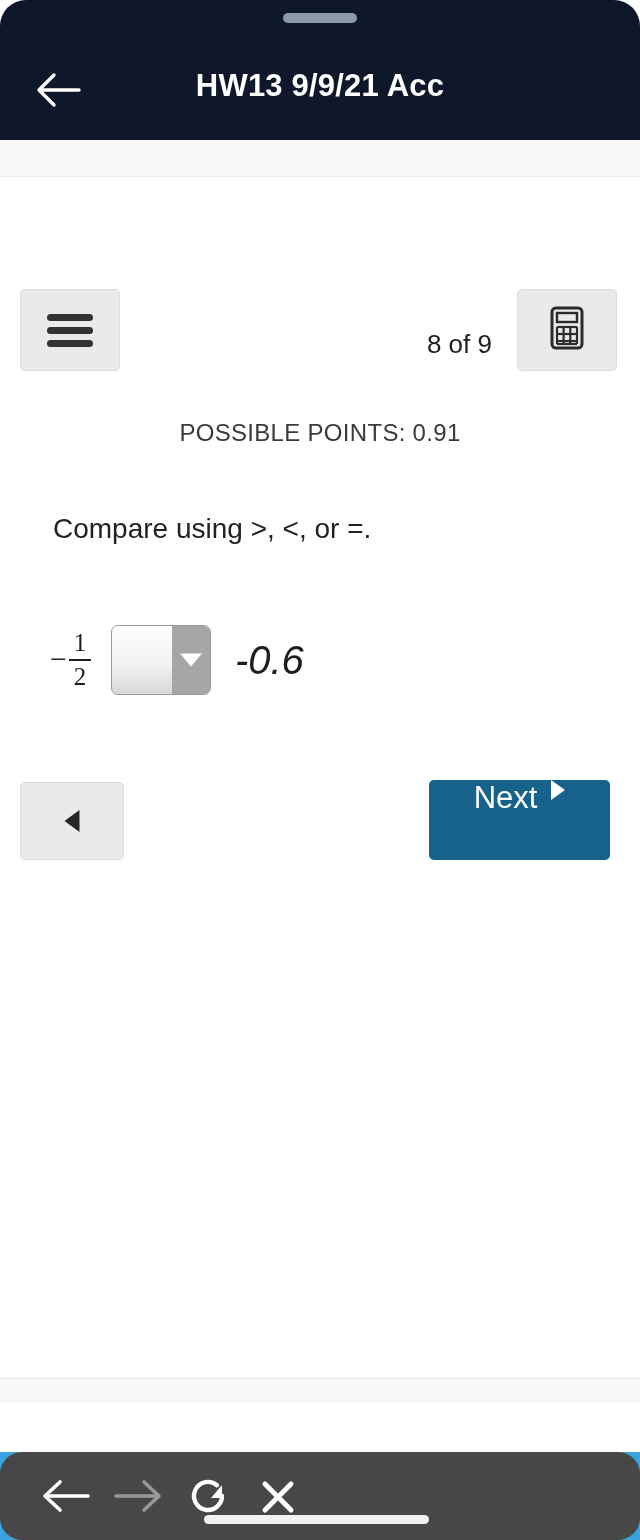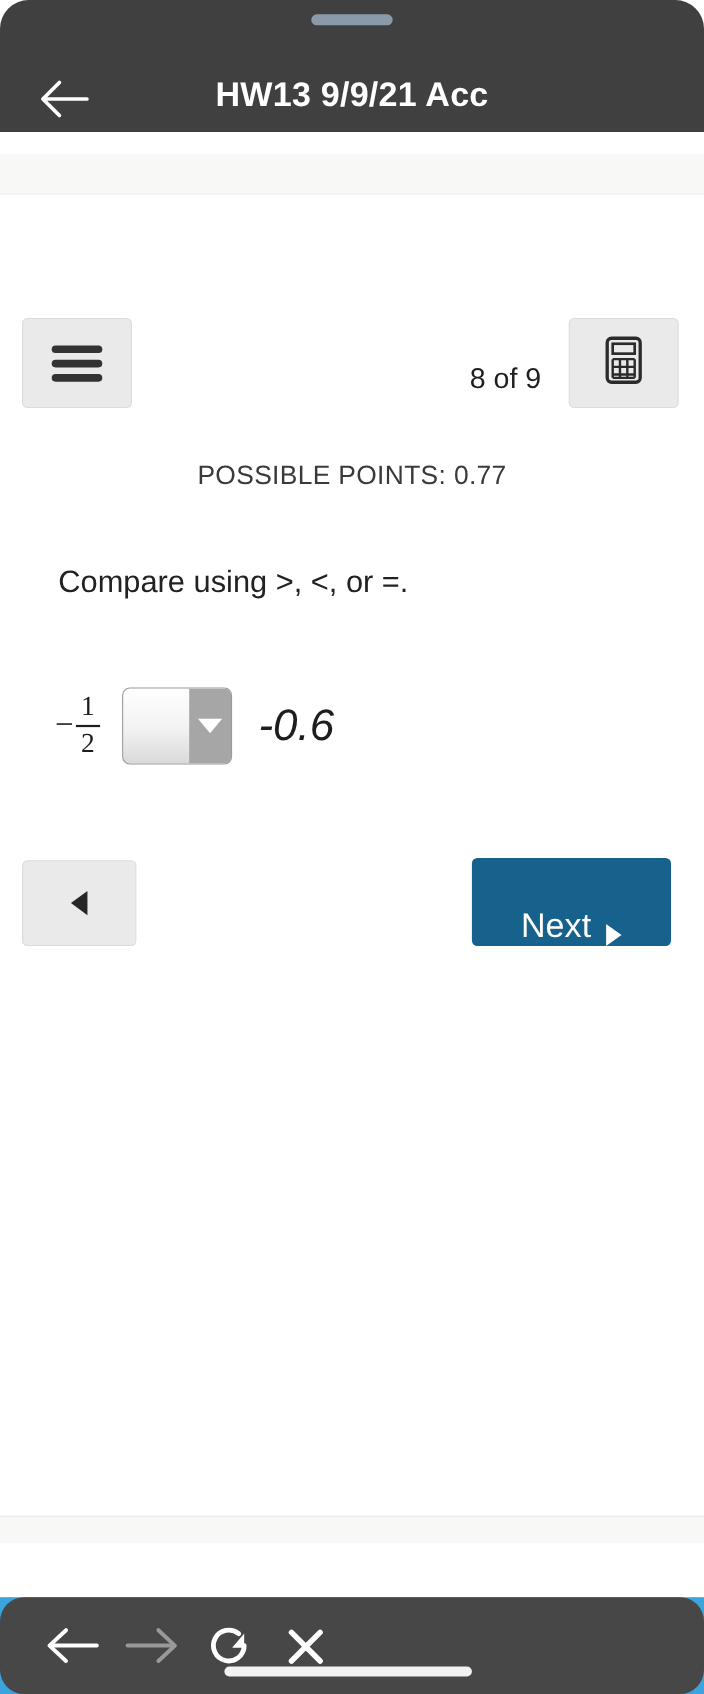--- a/index.html
+++ b/index.html
@@ -22,22 +22,22 @@
     width: 640px;
     height: 1452px;
     background: #ffffff;
   }
 
   
   .header {
     position: absolute;
     left: 0; top: 0;
     width: 640px;
-    height: 120px;
-    background: #404040;
+    height: 140px;
+    background: #0f172a;
     border-top-left-radius: 26px;
     border-top-right-radius: 26px;
   }
   .drag-handle {
     position: absolute;
     left: 50%;
     transform: translateX(-50%);
     top: 13px;
     width: 74px;
     height: 10px;
@@ -249,21 +249,21 @@
     position: absolute;
     left: 429px;
     top: 603px;
     width: 181px;
     height: 80px;
     background: #16628d;
     border-radius: 5px;
     color: #ffffff;
     font-size: 31px;
     display: flex;
-    align-items: flex-end;
+    align-items: flex-start;
     justify-content: center;
     cursor: pointer;
   }
   .next-btn .next-caret {
     display: inline-block;
     margin-left: 14px;
     border-top: 10px solid transparent;
     border-bottom: 10px solid transparent;
     border-left: 14px solid #ffffff;
   }
@@ -360,21 +360,21 @@
               <line x1="13.6" y1="21" x2="13.6" y2="38"></line>
               <line x1="20.3" y1="21" x2="20.3" y2="38"></line>
               <line x1="27" y1="21" x2="27" y2="38"></line>
               <line x1="7" y1="38" x2="27" y2="38"></line>
             </g>
           </svg>
         </span>
       </div>
     </div>
 
-    <div class="points">POSSIBLE POINTS: 0.77</div>
+    <div class="points">POSSIBLE POINTS: 0.91</div>
 
     <div class="question">Compare using &gt;, &lt;, or =.</div>
 
     <div class="expr">
       <span class="minus-sign">−</span>
       <span class="fraction">
         <span class="num">1</span>
         <span class="bar"></span>
         <span class="den">2</span>
       </span>

